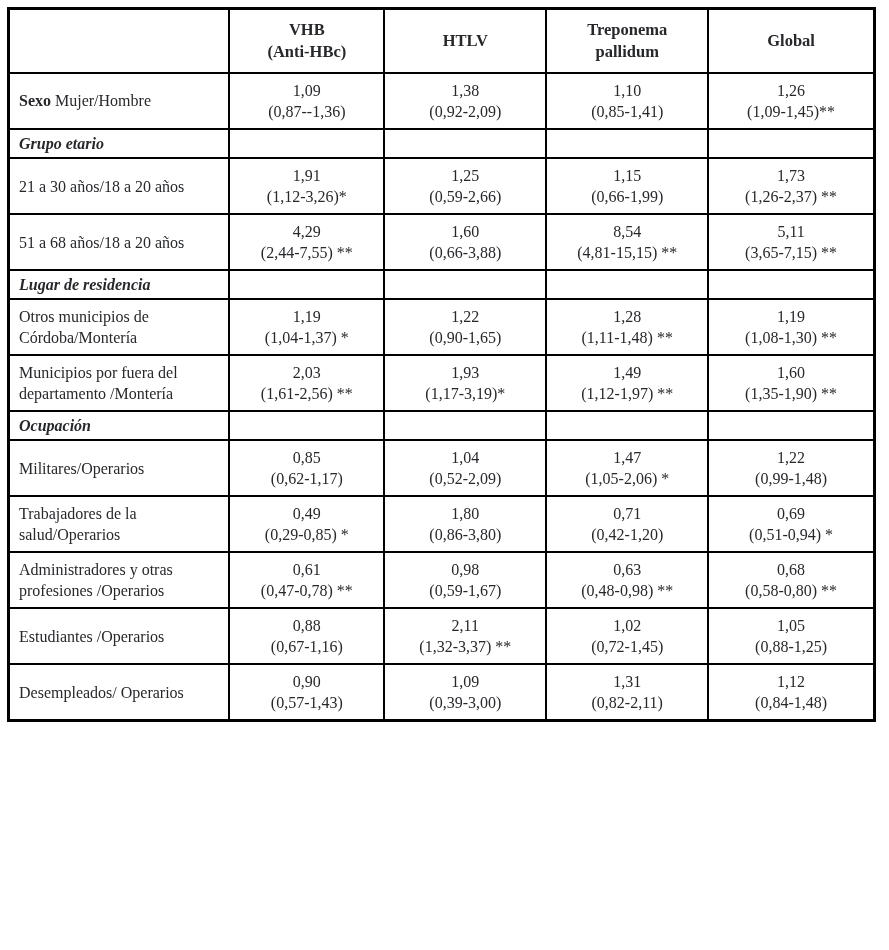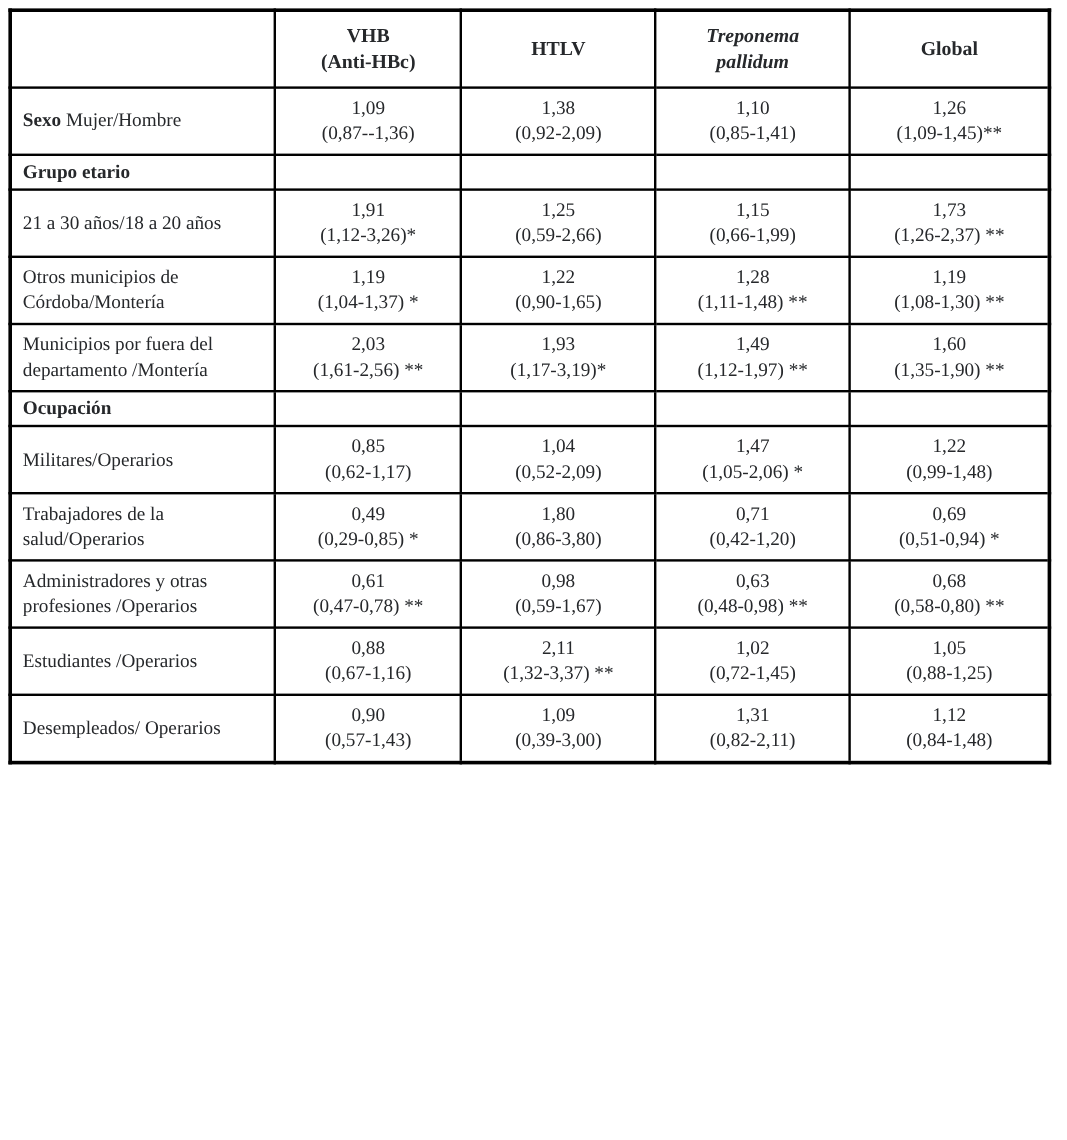--- a/index.html
+++ b/index.html
@@ -30,36 +30,36 @@
     overflow: hidden;
   }
   thead th {
     height: 56px;
     text-align: center;
     font-weight: bold;
     font-size: 16.5px;
     white-space: pre-line;
   }
   thead th.italic {
-    font-style: italic;
   }
   td.label {
     text-align: left;
     padding-left: 9px;
     padding-right: 6px;
   }
   td.value {
     text-align: center;
     white-space: pre-line;
   }
   tr.data td {
     height: 48px;
   }
   tr.section td {
     height: 21px;
+    font-style: italic;
   }
   tr.section td.label {
     font-weight: bold;
   }
   td.label b {
     font-weight: bold;
   }
 </style>
 </head>
 <body>
@@ -108,20 +108,38 @@
           <td class="value">1,91
 (1,12-3,26)*</td>
           <td class="value">1,25
 (0,59-2,66)</td>
           <td class="value">1,15
 (0,66-1,99)</td>
           <td class="value">1,73
 (1,26-2,37) **</td>
         </tr>
         <tr class="data">
+          <td class="label">51 a 68 años/18 a 20 años</td>
+          <td class="value">4,29
+(2,44-7,55) **</td>
+          <td class="value">1,60
+(0,66-3,88)</td>
+          <td class="value">8,54
+(4,81-15,15) **</td>
+          <td class="value">5,11
+(3,65-7,15) **</td>
+        </tr>
+        <tr class="section">
+          <td class="label">Lugar de residencia</td>
+          <td class="value"></td>
+          <td class="value"></td>
+          <td class="value"></td>
+          <td class="value"></td>
+        </tr>
+        <tr class="data">
           <td class="label">Otros municipios de Córdoba/Montería</td>
           <td class="value">1,19
 (1,04-1,37) *</td>
           <td class="value">1,22
 (0,90-1,65)</td>
           <td class="value">1,28
 (1,11-1,48) **</td>
           <td class="value">1,19
 (1,08-1,30) **</td>
         </tr>

